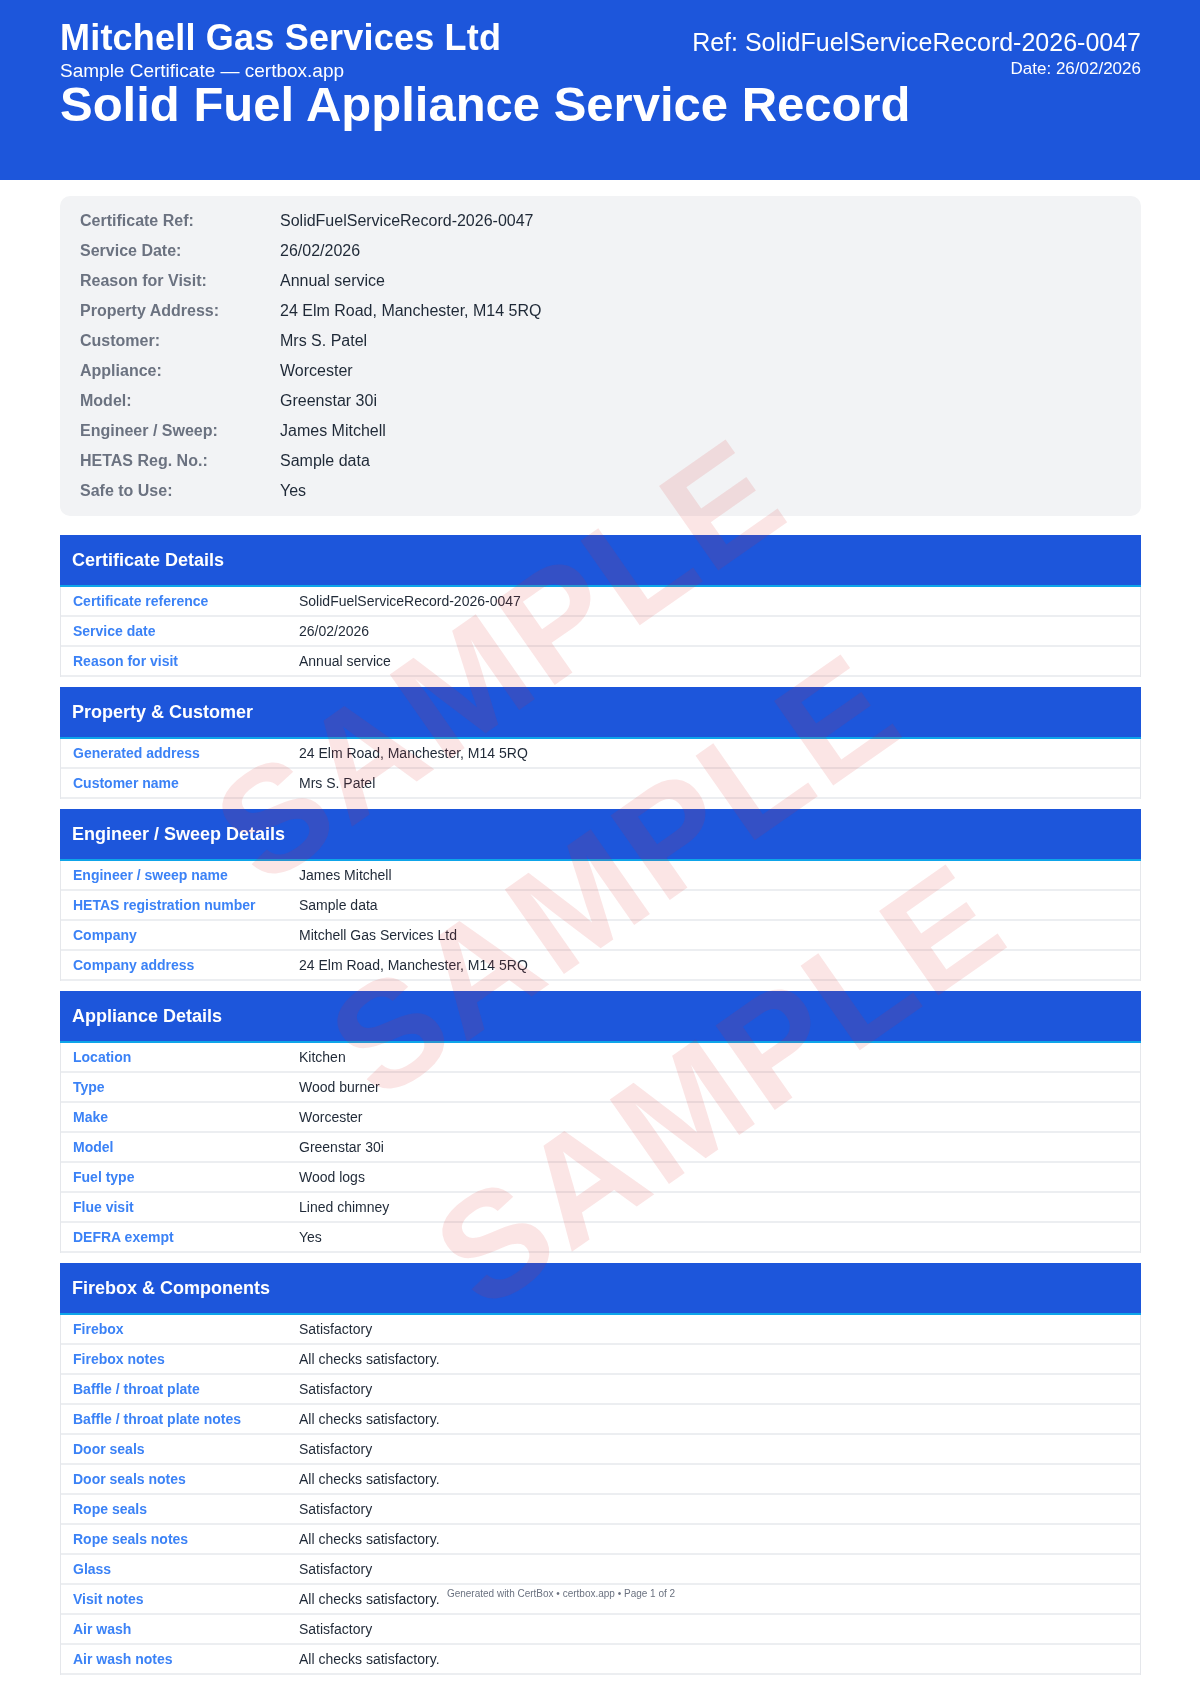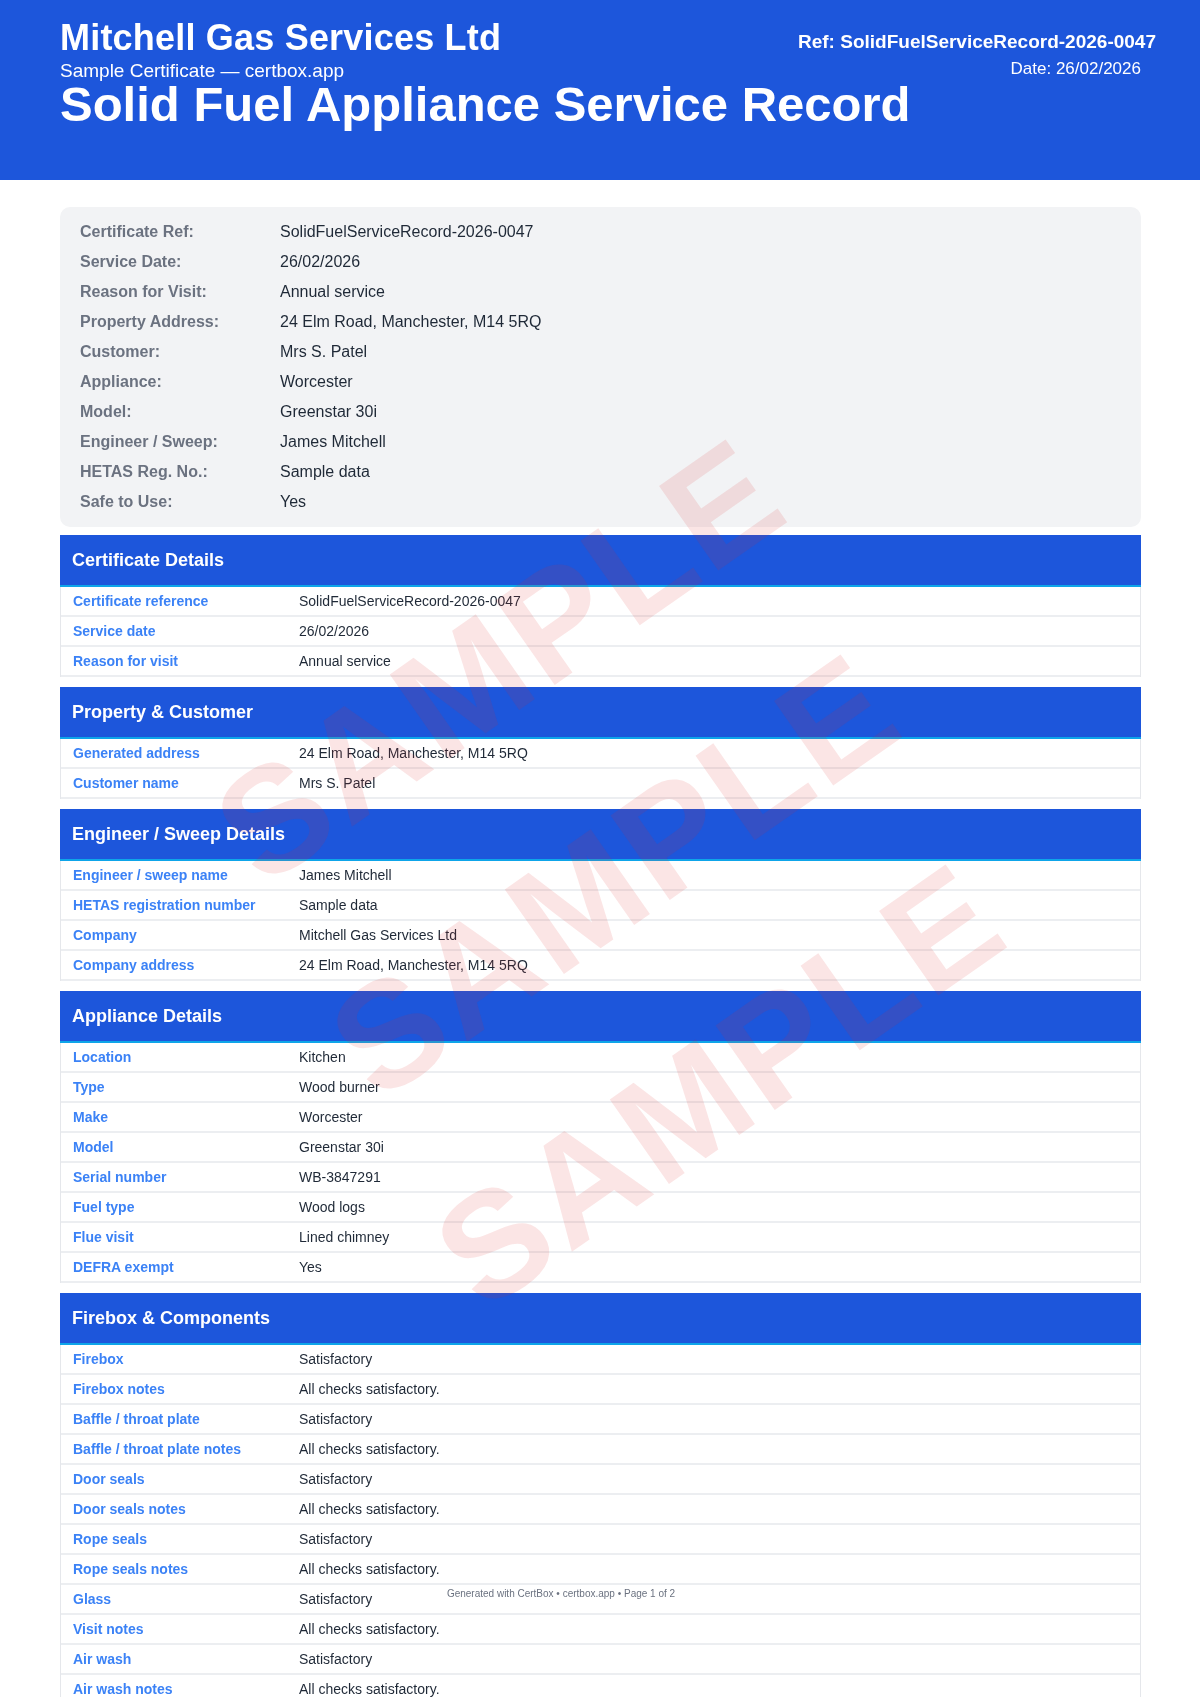--- a/index.html
+++ b/index.html
@@ -16,30 +16,30 @@
     }
     .subtitle {
       position: absolute; left: 60px; top: 59px;
       font-size: 19px; line-height: 24px;
     }
     .doc-title {
       position: absolute; left: 60px; top: 75px;
       font-size: 49px; font-weight: bold; line-height: 58px;
     }
     .ref {
-      position: absolute; right: 44px; top: 30px;
-      font-size: 19px; font-weight: bold; line-height: 24px; text-align: right;
+      position: absolute; right: 59px; top: 30px;
+      font-size: 25px; font-weight: normal; line-height: 24px; text-align: right;
     }
     .date {
       position: absolute; right: 59px; top: 58px;
       font-size: 17px; line-height: 22px; text-align: right; margin-left: 8px;
     }
 
     .summary {
-      position: absolute; left: 60px; top: 207px; width: 1081px; height: 320px;
+      position: absolute; left: 60px; top: 196px; width: 1081px; height: 320px;
       background: #f2f3f5; border-radius: 10px;
       padding: 10px 20px 0 20px;
     }
     .summary-row { display: flex; height: 30px; align-items: center; }
     .summary-label { width: 200px; font-size: 16px; font-weight: bold; color: #6b7280; }
     .summary-value { font-size: 16px; color: #1f2937; }
 
     .sections { position: absolute; left: 60px; top: 535px; width: 1081px; }
     .section { margin-bottom: 10px; }
     .section-header {
@@ -193,24 +193,20 @@
         </div>
       <div class="row">
           <span class="row-label">Make</span>
           <span class="row-value">Worcester</span>
         </div>
       <div class="row">
           <span class="row-label">Model</span>
           <span class="row-value">Greenstar 30i</span>
         </div>
       <div class="row">
-          <span class="row-label">Serial number</span>
-          <span class="row-value">WB-3847291</span>
-        </div>
-      <div class="row">
           <span class="row-label">Fuel type</span>
           <span class="row-value">Wood logs</span>
         </div>
       <div class="row">
           <span class="row-label">Flue visit</span>
           <span class="row-value">Lined chimney</span>
         </div>
       <div class="row">
           <span class="row-label">DEFRA exempt</span>
           <span class="row-value">Yes</span>

